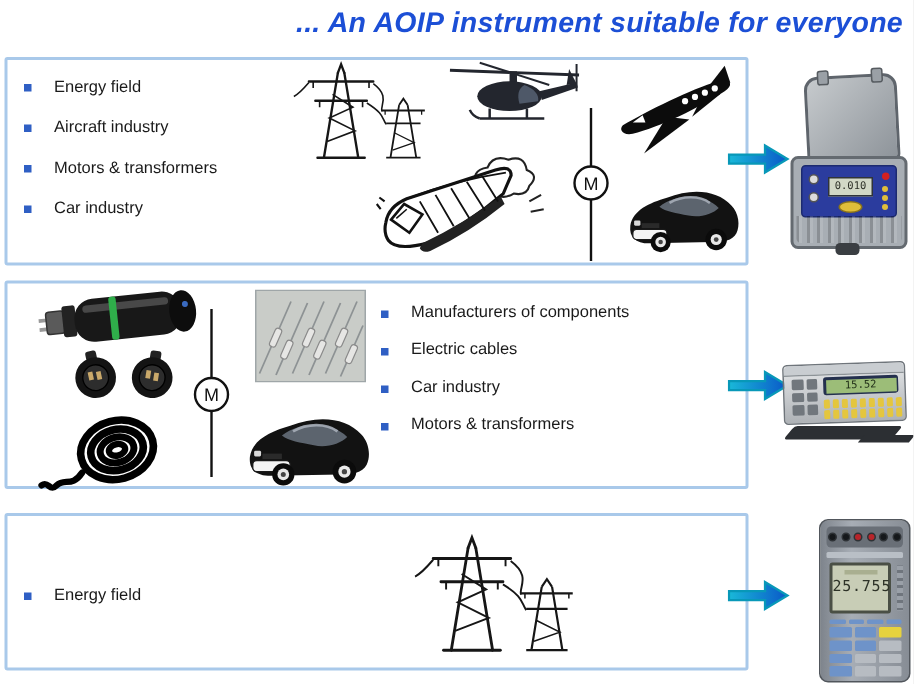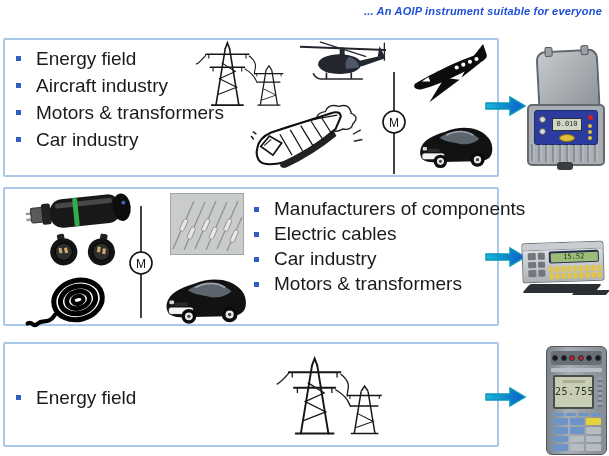--- a/index.html
+++ b/index.html
@@ -3,35 +3,35 @@
 <meta charset="utf-8">
 <style>
   * { box-sizing: border-box; margin: 0; padding: 0; }
   html,body { background:#e9e9e9; }
   .slide {
     position: relative; width: 609px; height: 456px; background: #fff;
     font-family: "Liberation Sans", sans-serif; overflow: hidden; margin: 0 auto;
   }
   .title {
     position: absolute; top: 5px; right: 7px;
-    font-size: 11px; font-weight: bold; font-style: italic;
+    font-size: 19px; font-weight: bold; font-style: italic;
     color: #1c4fd6; letter-spacing: 0.2px;
   }
   .box {
     position: absolute; left: 3px; width: 496px;
     border: 2px solid #a9c9ea; background: #fff; border-radius: 2px;
   }
   #box1 { top: 38px;  height: 139px; }
   #box2 { top: 187px; height: 139px; }
   #box3 { top: 342px; height: 105px; }
 
   ul.bullets { list-style: none; position: absolute; }
   ul.bullets li {
     position: relative; padding-left: 25px;
-    font-size: 19px; color: #1a1a1a; white-space: nowrap;
+    font-size: 11px; color: #1a1a1a; white-space: nowrap;
   }
   ul.bullets li::before {
     content: ""; position: absolute; left: 5px; top: 11px;
     width: 5px; height: 5px; background: #2f5fc4;
   }
   #bullets-1 { left: 11px; top: 45px; }
   #bullets-1 li { height: 27px; line-height: 27px; }
   #bullets-2 { left: 249px; top: 196px; }
   #bullets-2 li { height: 25px; line-height: 25px; }
   #bullets-3 { left: 11px; top: 384px; }

